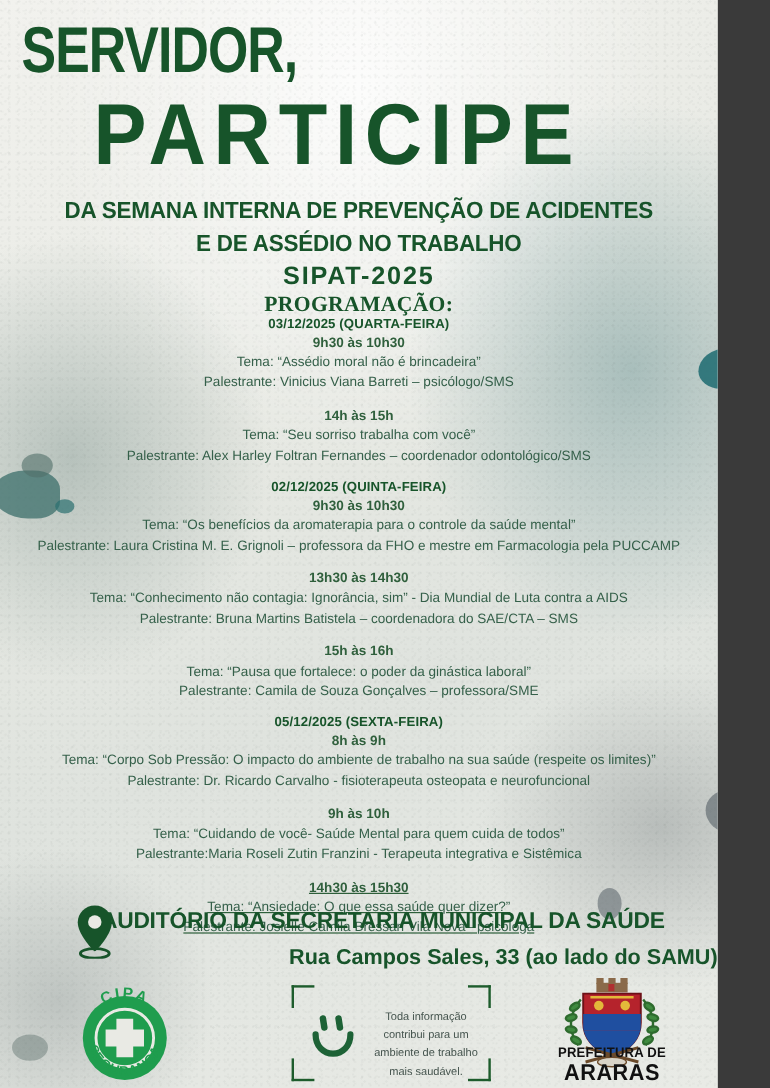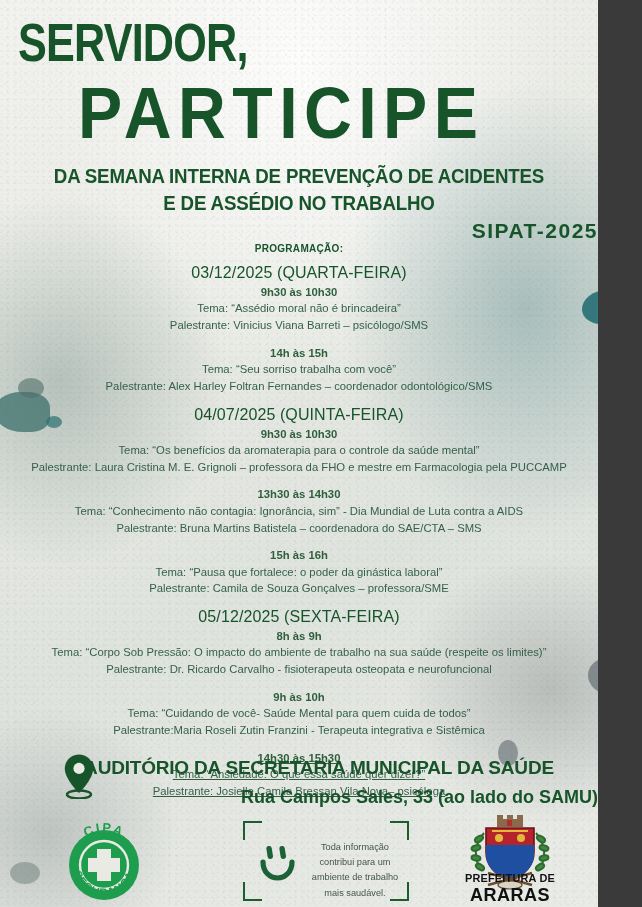--- a/index.html
+++ b/index.html
@@ -70,40 +70,40 @@
     font-weight: 800;
     letter-spacing: -0.2px;
     color: #17542a;
     text-align: center;
     transform: scaleX(.96);
   }
   #sub1 { position: absolute; left: 0; right: 0; top: 165px; }
   #sub2 { position: absolute; left: 0; right: 0; top: 192px; }
   #sipat {
     position: absolute; left: 0; right: 0; top: 219px;
-    text-align: right;
+    text-align: center;
     font-size: 21px; font-weight: 800; letter-spacing: 1.5px; color: #17542a;
   }
   #prog {
     position: absolute; left: 0; right: 0; top: 243px;
     text-align: center;
-    font-size: 10px; font-weight: 700; letter-spacing: .3px; color: #17542a;
+    font-size: 18px; font-weight: 700; letter-spacing: .3px; color: #17542a; font-family: Liberation Serif, serif;
   }
 
   
   #schedule {
     position: absolute;
     left: 0; right: 0;
     top: 264px;
     text-align: center;
     color: #2d5f3a;
   }
   .day-head {
-    font-size: 16px;
-    font-weight: 400;
+    font-size: 11px;
+    font-weight: 700;
     color: #17542a;
     letter-spacing: .1px;
     margin-bottom: 2px;
   }
   .session { margin-bottom: 11px; }
   .session.tight { margin-bottom: 0; text-decoration: underline; }
   .s-time {
     font-size: 11.3px;
     font-weight: 600;
     color: #2f5f3c;
@@ -219,21 +219,21 @@
         <div class="s-line">Palestrante: Vinicius Viana Barreti – psicólogo/SMS</div>
       </div>
       <div class="session">
         <div class="s-time">14h às 15h</div>
         <div class="s-line">Tema: “Seu sorriso trabalha com você”</div>
         <div class="s-line">Palestrante: Alex Harley Foltran Fernandes – coordenador odontológico/SMS</div>
       </div>
     </div>
 
     <div>
-      <div class="day-head">04/07/2025 (QUINTA-FEIRA)</div>
+      <div class="day-head">02/12/2025 (QUINTA-FEIRA)</div>
       <div class="session">
         <div class="s-time">9h30 às 10h30</div>
         <div class="s-line">Tema: “Os benefícios da aromaterapia para o controle da saúde mental”</div>
         <div class="s-line">Palestrante: Laura Cristina M. E. Grignoli – professora da FHO e mestre em Farmacologia pela PUCCAMP</div>
       </div>
       <div class="session">
         <div class="s-time">13h30 às 14h30</div>
         <div class="s-line">Tema: “Conhecimento não contagia: Ignorância, sim” - Dia Mundial de Luta contra a AIDS</div>
         <div class="s-line">Palestrante: Bruna Martins Batistela – coordenadora do SAE/CTA – SMS</div>
       </div>

